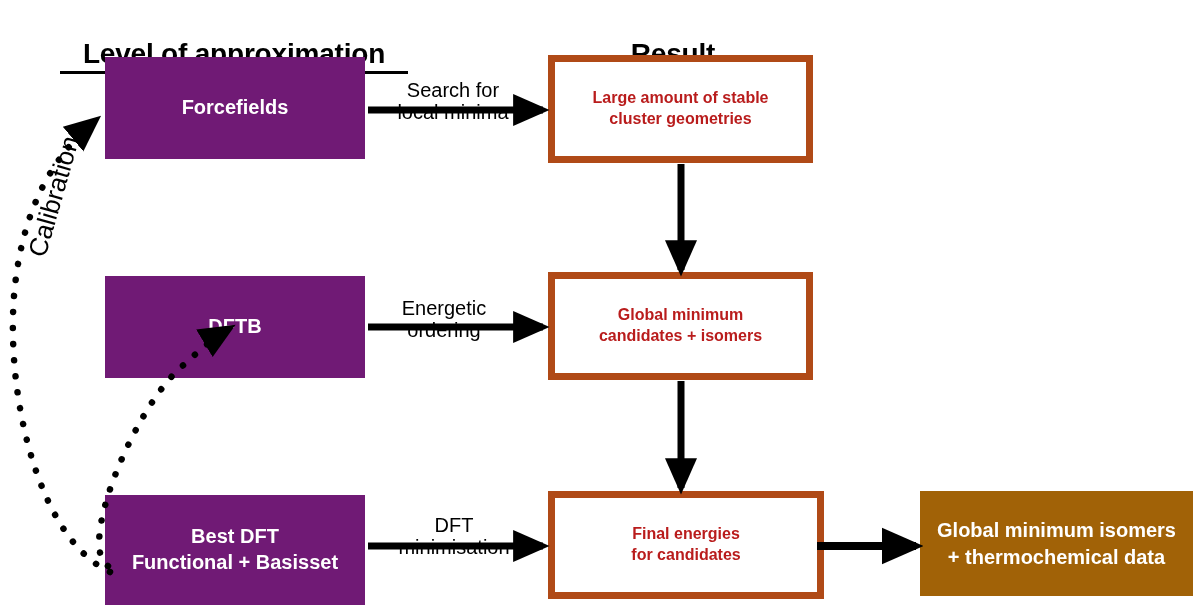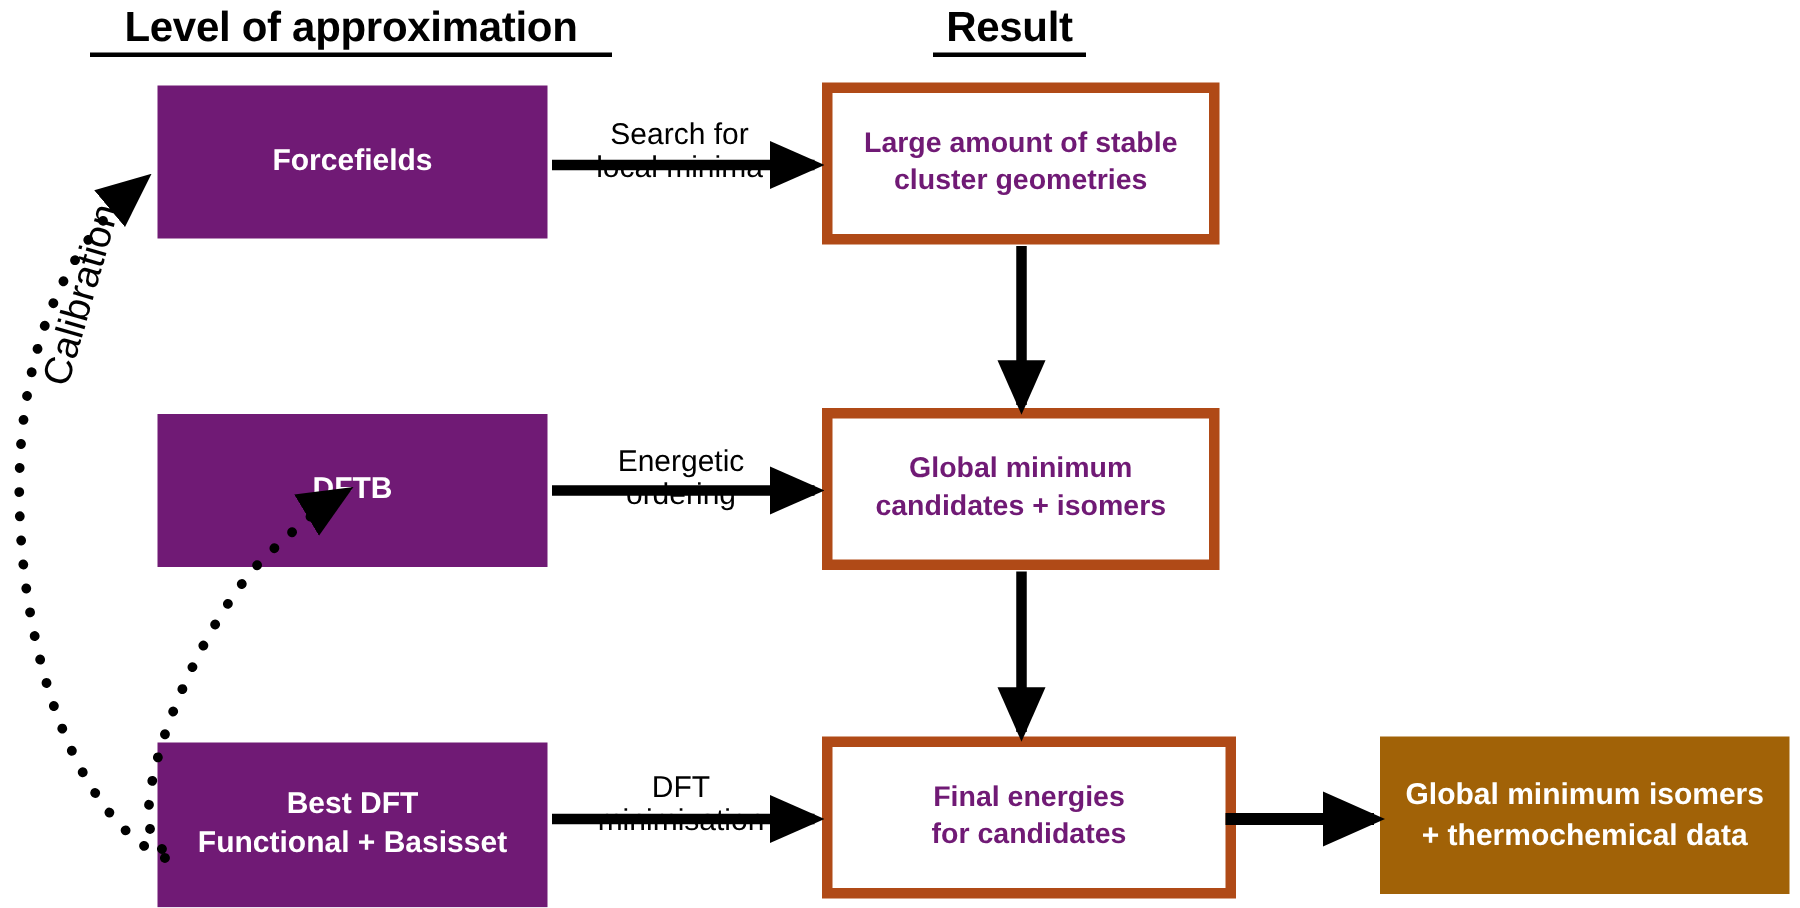--- a/index.html
+++ b/index.html
@@ -21,20 +21,21 @@
 
   
   .col-title {
     position: absolute;
     font-weight: bold;
     font-size: 28px;
     color: #000000;
     letter-spacing: -0.2px;
     white-space: nowrap;
     text-align: center;
+    margin-top: 36px;
   }
   .col-title .txt { display: inline-block; }
   .col-title .rule {
     display: block;
     height: 3px;
     background: #000000;
     margin-top: 1px;
   }
   #title-approx { left: 60px;  top: 2px;  width: 348px; }
   #title-result { left: 622px; top: 2px;  width: 102px; }
@@ -52,27 +53,27 @@
     font-weight: bold;
     line-height: 1.28;
     box-sizing: border-box;
     padding: 4px 8px;
   }
 
   
   .result-box {
     position: absolute;
     background: #ffffff;
-    color: #701a75;
+    color: #b91c1c;
     border: 7px solid #b04a17;
     display: flex;
     align-items: center;
     justify-content: center;
     text-align: center;
-    font-size: 19px;
+    font-size: 16px;
     font-weight: bold;
     line-height: 1.3;
     box-sizing: border-box;
     padding: 2px 8px;
   }
 
   
   .red-box {
     position: absolute;
     background: #a16207;
@@ -169,21 +170,21 @@
   <div class="red-box" style="left:920px; top:491px; width:273px; height:105px; flex-direction:column;">
     <span>Global minimum isomers</span>
     <span>+ thermochemical data</span>
   </div>
 
   <div class="arrow-label" style="left:378px; top:79px; width:150px;">
     <span class="l1">Search for</span>
     <span class="l2">local minima</span>
   </div>
 
-  <div class="arrow-label" style="left:386px; top:297px; width:136px;">
+  <div class="arrow-label" style="left:376px; top:297px; width:136px;">
     <span class="l1">Energetic</span>
     <span class="l2">ordering</span>
   </div>
 
   <div class="arrow-label" style="left:378px; top:514px; width:152px;">
     <span class="l1">DFT</span>
     <span class="l2">minimisation</span>
   </div>
 
   <div id="calibration-label">

